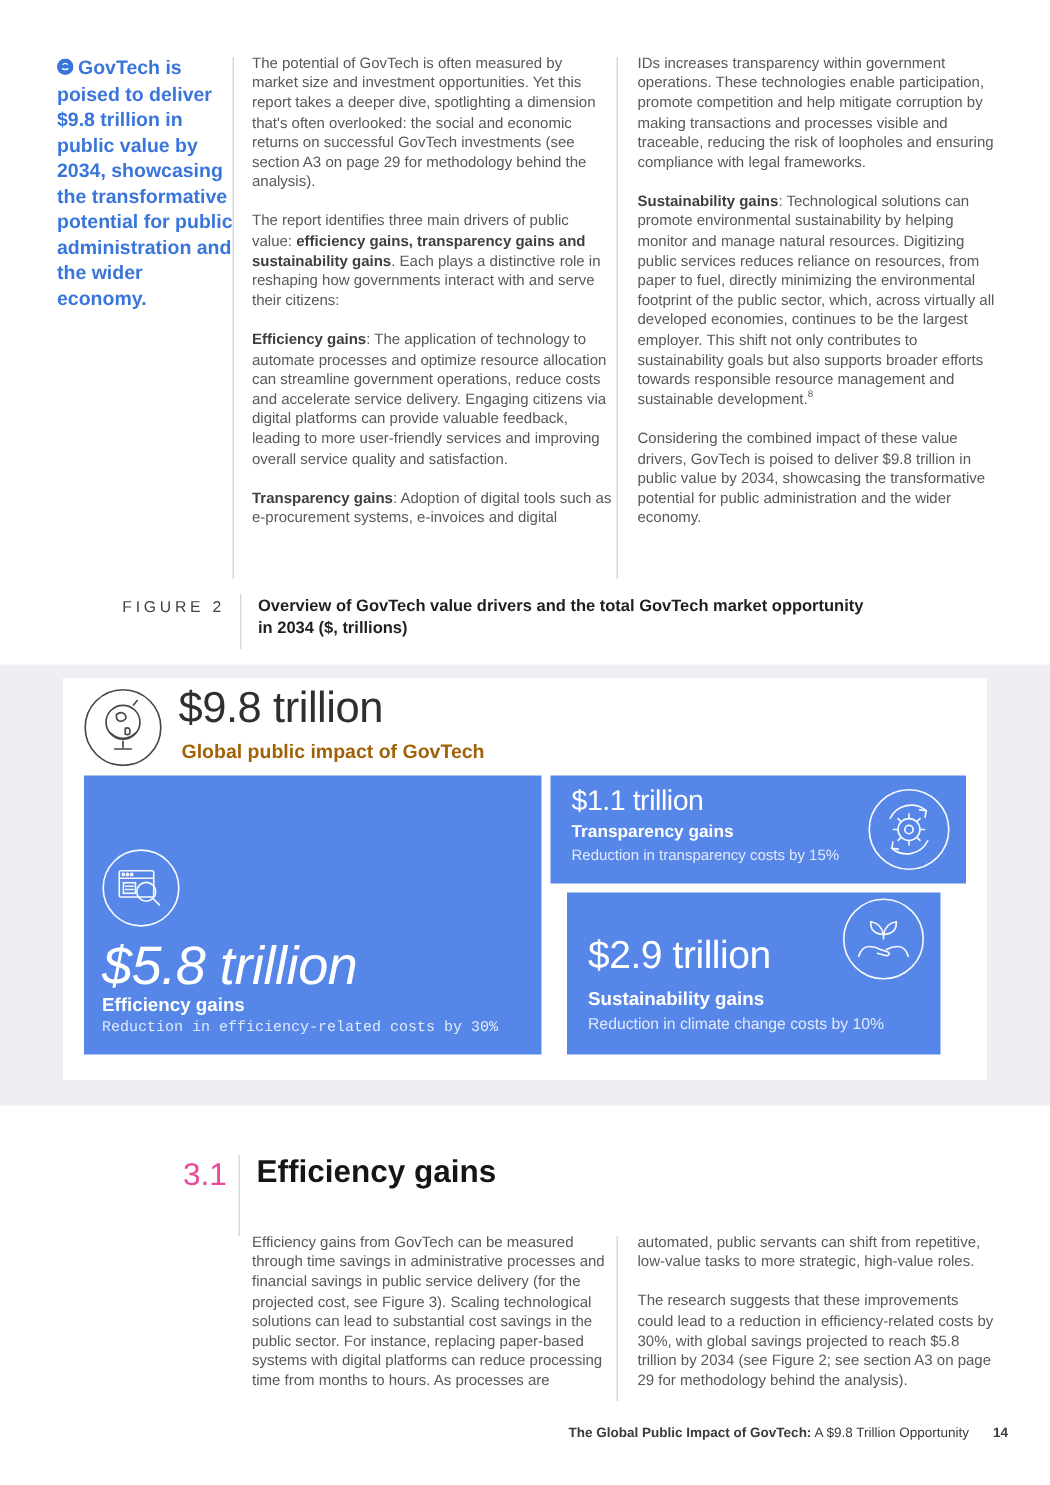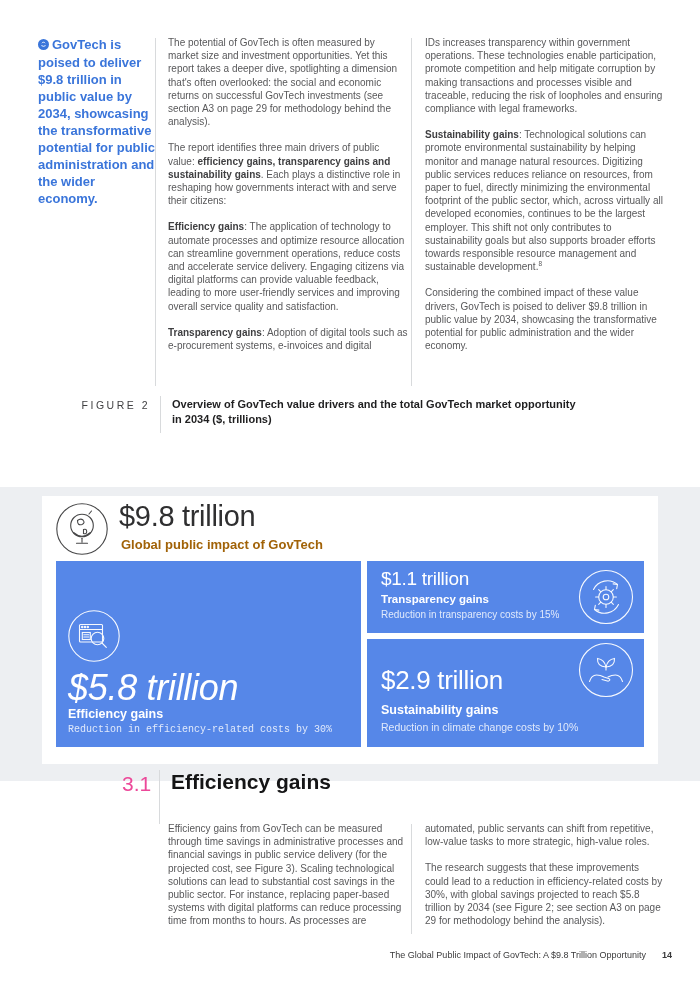--- a/index.html
+++ b/index.html
@@ -28,30 +28,30 @@
   .col .b{font-weight:bold;color:#3F3F41;}
   sup{font-size:6.5px;line-height:0;}
 
   
   .fig-label{position:absolute;left:70px;top:399px;width:80px;text-align:right;
     font-size:10.5px;letter-spacing:2.5px;color:#3F3F41;}
   .fig-caption{position:absolute;left:172px;top:397px;width:480px;
     font-size:11px;line-height:15px;font-weight:bold;color:#1F1F20;}
 
   
-  .band{position:absolute;left:0;top:443px;width:700px;height:294px;background:var(--band-bg);margin-top:44px;}
+  .band{position:absolute;left:0;top:443px;width:700px;height:294px;background:var(--band-bg);}
   .card{position:absolute;left:42px;top:9px;width:616px;height:268px;background:#fff;}
   .total-icon{position:absolute;left:14px;top:7px;color:#474748;}
   .total-value{position:absolute;left:77px;top:4px;font-size:29px;letter-spacing:-0.3px;color:#2F2F30;}
   .total-label{position:absolute;left:79px;top:41px;font-size:13px;font-weight:bold;color:#a16207;}
 
   .box{position:absolute;background:var(--accent-blue);color:#fff;}
   .box-left{left:14px;top:65px;width:305px;height:186px;}
   .box-tr{left:325px;top:65px;width:277px;height:72px;}
-  .box-br{left:325px;top:143px;width:277px;height:108px;}
+  .box-br{left:336px;top:143px;width:249px;height:108px;}
   .box .icon{position:absolute;color:#fff;opacity:.95;}
   .box-left .icon{left:12px;top:49px;}
   .box-tr .icon{right:9px;top:7px;}
   .box-br .icon{right:9px;top:2px;}
   .box-value{position:absolute;letter-spacing:-0.3px;}
   .box-label{position:absolute;font-weight:bold;}
   .box-desc{position:absolute;color:rgba(255,255,255,.82);}
   .box-left .box-value{left:12px;top:106px;font-size:36px;font-style:italic;}
   .box-left .box-label{left:12px;top:146px;font-size:12.5px;}
   .box-left .box-desc{left:12px;top:163px;font-size:10px;font-family:Liberation Mono, monospace;}
@@ -61,21 +61,21 @@
   .box-br .box-value{left:14px;top:26px;font-size:26px;}
   .box-br .box-label{left:14px;top:64px;font-size:12.5px;}
   .box-br .box-desc{left:14px;top:82px;font-size:10.5px;}
 
   
   .sec-num{position:absolute;left:122px;top:772px;font-size:21px;color:#ec4899;}
   .sec-title{position:absolute;left:171px;top:770px;margin:0;font-size:21px;font-weight:bold;color:#151516;}
 
   
   .footer{position:absolute;right:28px;top:950px;font-size:9px;color:#3A3A3B;white-space:nowrap;}
-  .footer .f-bold{font-weight:normal;}
+  .footer .f-bold{font-weight:bold;}
   .footer .f-page{font-weight:bold;margin-left:16px;}
 
   svg{display:block;}
 </style>
 </head>
 <body>
 
 <div class="page">
 
   <aside class="callout">

